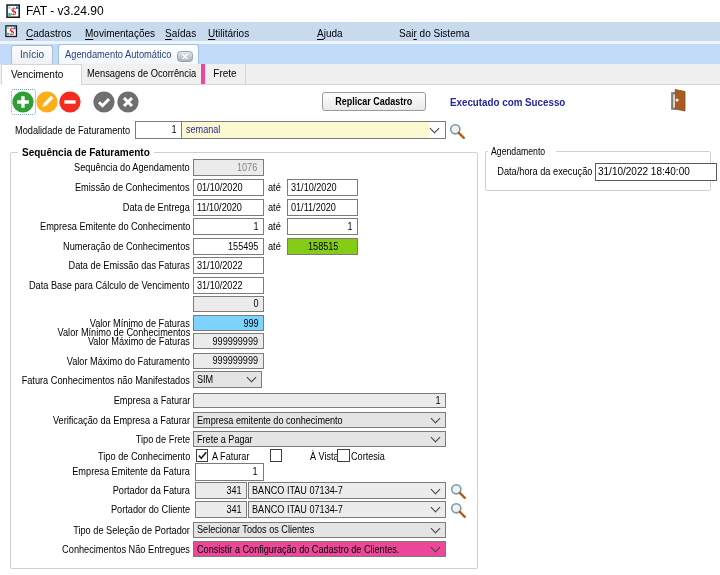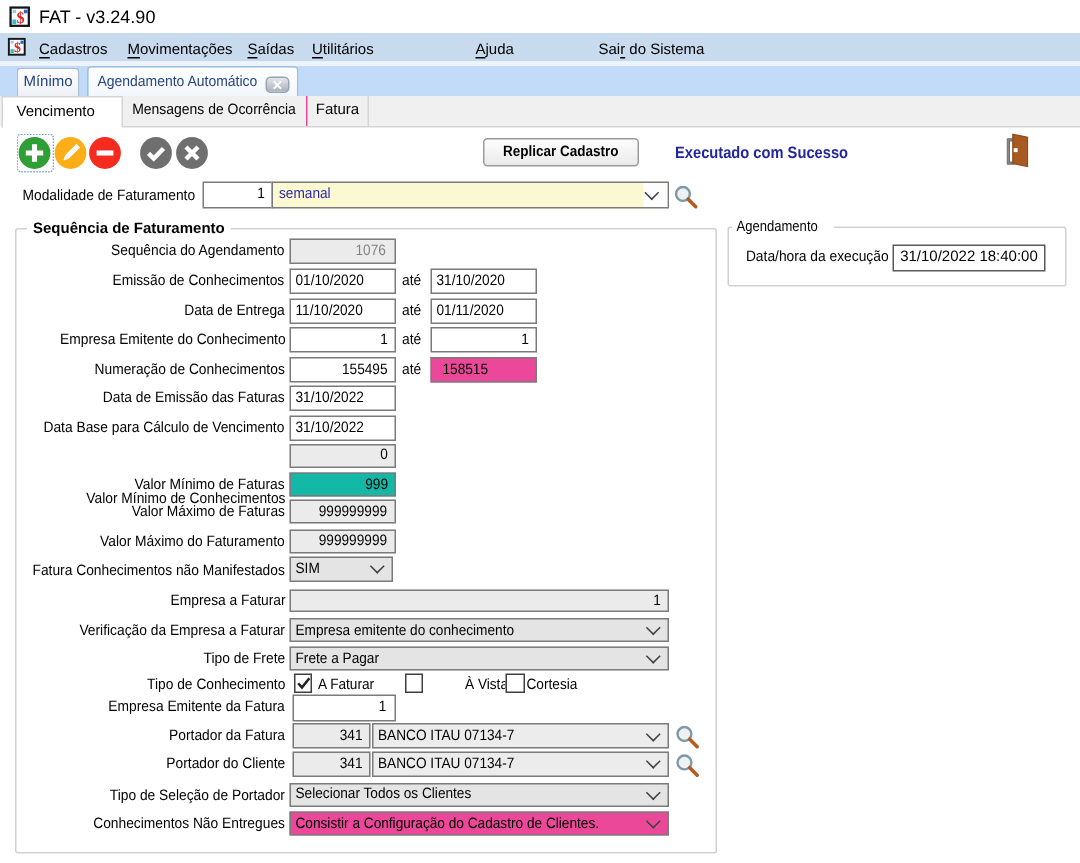--- a/index.html
+++ b/index.html
@@ -35,27 +35,27 @@
     <text x="8.3" y="12.2" font-size="11.5" font-weight="bold" fill="#e8231f" text-anchor="middle" font-family="Liberation Serif,serif">$</text>
   </svg>
 <div class="menuitem" style="left:26px;top:26.5px;"><u>C</u>adastros</div>
 <div class="menuitem" style="left:85px;top:26.5px;"><u>M</u>ovimentações</div>
 <div class="menuitem" style="left:165px;top:26.5px;"><u>S</u>aídas</div>
 <div class="menuitem" style="left:208px;top:26.5px;"><u>U</u>tilitários</div>
 <div class="menuitem" style="left:266px;top:42px;">Usuá<u>r</u>ios</div>
 <div class="menuitem" style="left:317px;top:26.5px;"><u>A</u>juda</div>
 <div class="menuitem" style="left:355px;top:26.5px;margin-left:44px;">Sai<u>r</u> do Sistema</div>
 <div class="abs" style="left:0;top:43.5px;width:720px;height:20.5px;background:#c1dbf9;"></div>
-<div class="abs" style="left:11px;top:45px;width:42px;height:19px;background:linear-gradient(#fdfdfe,#eff1f5);border:1px solid #aebdd1;border-bottom:none;border-radius:3px 3px 0 0;color:#26457e;font-size:10px;text-align:center;line-height:18px;">Mínimo</div>
+<div class="abs" style="left:11px;top:45px;width:42px;height:19px;background:linear-gradient(#fdfdfe,#eff1f5);border:1px solid #aebdd1;border-bottom:none;border-radius:3px 3px 0 0;color:#26457e;font-size:10px;text-align:center;line-height:18px;">Início</div>
 <div class="abs" style="left:57.5px;top:44px;width:141px;height:20px;background:linear-gradient(#ffffff,#f2f7fd);border:1px solid #9fc0e2;border-bottom:none;border-radius:3px 3px 0 0;color:#26457e;font-size:10px;line-height:19px;padding-left:6.5px;"><span style="display:inline-block;transform:scaleX(0.93);transform-origin:0 50%;">Agendamento Automático</span></div>
 <div class="abs" style="left:177px;top:50.5px;width:16px;height:11.5px;background:linear-gradient(#e4e7ea,#a9b1bb);border:1px solid #99a2ae;border-radius:3.5px;color:#fff;font-size:9px;font-weight:bold;text-align:center;line-height:10.5px;">✕</div>
 <div class="abs" style="left:0;top:64px;width:720px;height:20px;background:#f0f0f0;"></div>
 <div class="abs" style="left:82px;top:83.5px;width:638px;height:1px;background:#d5d5d5;"></div>
-<div class="abs" style="left:82px;top:64px;width:123px;height:19.5px;border-right:1px solid #ec4899;font-size:10px;text-align:center;line-height:19px;"><span style="display:inline-block;transform:scaleX(0.93);transform-origin:50% 50%;">Mensagens de Ocorrência</span></div>
-<div class="abs" style="left:205px;top:64px;width:41px;height:19.5px;border-right:1px solid #d5d5d5;font-size:10px;text-align:center;line-height:19px;">Fatura</div>
+<div class="abs" style="left:82px;top:64px;width:123px;height:19.5px;border-right:4px solid #ec4899;font-size:10px;text-align:center;line-height:19px;"><span style="display:inline-block;transform:scaleX(0.93);transform-origin:50% 50%;">Mensagens de Ocorrência</span></div>
+<div class="abs" style="left:205px;top:64px;width:41px;height:19.5px;border-right:1px solid #d5d5d5;font-size:10px;text-align:center;line-height:19px;">Frete</div>
 <div class="abs" style="left:1px;top:63.5px;width:81px;height:21px;background:#fff;border:1px solid #d5d5d5;border-bottom:none;font-size:10px;line-height:19px;padding-left:9px;">Vencimento</div>
 <div class="abs" style="left:10.5px;top:89px;width:25.5px;height:25.5px;border:1px dotted #6da2d8;border-radius:3px;"></div>
 <svg class="abs" style="left:11.3px;top:89.8px" width="24" height="24" viewBox="0 0 24 24">
     <circle cx="12" cy="12" r="10.6" fill="#2f9e35"></circle>
     <path d="M12 6.2 V17.8 M6.2 12 H17.8" stroke="#fff" stroke-width="3.4"></path>
   </svg>
 <svg class="abs" style="left:34.5px;top:89.8px" width="24" height="24" viewBox="0 0 24 24">
     <circle cx="12" cy="12" r="10.6" fill="#fbae17"></circle>
     <g transform="rotate(45 12 12)">
       <rect x="10.5" y="4.8" width="3.4" height="10.8" fill="#fff"></rect>
@@ -92,21 +92,21 @@
   </div>
 <svg class="abs" style="left:449px;top:122.5px" width="17" height="17" viewBox="0 0 17 17">
     <circle cx="6.3" cy="6.3" r="4.6" fill="#eef2f3" stroke="#7d9aa5" stroke-width="1.6"></circle>
     <line x1="9.8" y1="9.8" x2="14.8" y2="14.8" stroke="#b25c22" stroke-width="2.4" stroke-linecap="round"></line>
   </svg>
 <div class="abs" style="left:10px;top:152px;width:468px;height:417px;border:1px solid #d0d0d0;border-radius:2px;"></div>
 <div class="abs" style="left:18px;top:146px;background:#fff;padding:0 4px;font-weight:bold;font-size:10px;line-height:13px;">Sequência de Faturamento</div>
 <div class="abs" style="left:485px;top:151px;width:226px;height:40px;border:1px solid #d0d0d0;border-radius:2px;"></div>
 <div class="abs" style="left:488px;top:145px;background:#fff;padding:0 3px;font-size:10px;line-height:13px;"><span style="display:inline-block;transform:scaleX(0.87);transform-origin:0 50%;">Agendamento</span></div>
 <div class="lbl" style="left:472px;top:165px;width:120px;"><span>Data/hora da execução</span></div>
-<div class="fld" style="left:595px;top:162.5px;width:102px;height:18px;background:#fff;color:#000;justify-content:center;padding:0 2px;border-color:#5a5a5a;font-size:10px;">
+<div class="fld" style="left:595px;top:162.5px;width:122px;height:18px;background:#fff;color:#000;justify-content:flex-start;padding:0 2px;border-color:#5a5a5a;font-size:10px;">
     <span style="transform:scaleX(1.0);transform-origin:0 50%;">31/10/2022 18:40:00</span>
   </div>
 <div class="lbl" style="left:5px;top:161.3px;width:185px;"><span>Sequência do Agendamento</span></div>
 <div class="fld" style="left:192.5px;top:159.3px;width:71px;height:17px;background:#ebebeb;color:#838383;justify-content:flex-end;padding:0 5px;border-color:#7b7b7b;font-size:10px;">
     <span style="transform:scaleX(0.91);transform-origin:100% 50%;">1076</span>
   </div>
 <div class="lbl" style="left:5px;top:181.0px;width:185px;"><span>Emissão de Conhecimentos</span></div>
 <div class="fld" style="left:192.5px;top:179px;width:71px;height:17px;background:#fff;color:#000;justify-content:flex-start;padding:0 3px;border-color:#7b7b7b;font-size:10px;">
     <span style="transform:scaleX(0.91);transform-origin:0 50%;">01/10/2020</span>
   </div>
@@ -128,37 +128,37 @@
   </div>
 <div class="lbl" style="left:268px;top:220.3px;width:16px;text-align:left;"><span style="transform-origin:0 50%;">até</span></div>
 <div class="fld" style="left:286.5px;top:218.3px;width:71px;height:17px;background:#fff;color:#000;justify-content:flex-end;padding:0 4px;border-color:#7b7b7b;font-size:10px;">
     <span style="transform:scaleX(0.91);transform-origin:100% 50%;">1</span>
   </div>
 <div class="lbl" style="left:5px;top:240.0px;width:185px;"><span>Numeração de Conhecimentos</span></div>
 <div class="fld" style="left:192.5px;top:238px;width:71px;height:17px;background:#fff;color:#000;justify-content:flex-end;padding:0 4px;border-color:#7b7b7b;font-size:10px;">
     <span style="transform:scaleX(0.91);transform-origin:100% 50%;">155495</span>
   </div>
 <div class="lbl" style="left:268px;top:240.0px;width:16px;text-align:left;"><span style="transform-origin:0 50%;">até</span></div>
-<div class="fld" style="left:286.5px;top:238px;width:71px;height:17px;background:#ec4899;color:#000;justify-content:flex-start;padding:0 4px;border-color:#7b7b7b;font-size:10px;">
+<div class="fld" style="left:286.5px;top:238px;width:71px;height:17px;background:#84cc16;color:#000;justify-content:center;padding:0 4px;border-color:#7b7b7b;font-size:10px;">
     <span style="transform:scaleX(0.91);transform-origin:100% 50%;">158515</span>
   </div>
 <div class="lbl" style="left:5px;top:259.4px;width:185px;"><span>Data de Emissão das Faturas</span></div>
 <div class="fld" style="left:192.5px;top:257.4px;width:71px;height:17px;background:#fff;color:#000;justify-content:flex-start;padding:0 3px;border-color:#7b7b7b;font-size:10px;">
     <span style="transform:scaleX(0.91);transform-origin:0 50%;">31/10/2022</span>
   </div>
 <div class="lbl" style="left:5px;top:279.2px;width:185px;"><span>Data Base para Cálculo de Vencimento</span></div>
 <div class="fld" style="left:192.5px;top:277.2px;width:71px;height:17px;background:#fff;color:#000;justify-content:flex-start;padding:0 3px;border-color:#7b7b7b;font-size:10px;">
     <span style="transform:scaleX(0.91);transform-origin:0 50%;">31/10/2022</span>
   </div>
 <div class="lbl" style="left:5px;top:297px;width:185px;margin-top:29px;"><span>Valor Mínimo de Conhecimentos</span></div>
 <div class="fld" style="left:192.5px;top:295.8px;width:71px;height:16px;background:#ebebeb;color:#000;justify-content:flex-end;padding:0 4px;border-color:#7b7b7b;font-size:10px;">
     <span style="transform:scaleX(0.91);transform-origin:100% 50%;">0</span>
   </div>
 <div class="lbl" style="left:5px;top:317.0px;width:185px;"><span>Valor Mínimo de Faturas</span></div>
-<div class="fld" style="left:192.5px;top:315px;width:71px;height:16px;background:#14b8a6;color:#000;justify-content:flex-end;padding:0 4px;border-color:#7b7b7b;font-size:10px;text-align:center;">
+<div class="fld" style="left:192.5px;top:315px;width:71px;height:16px;background:#7dd3fc;color:#000;justify-content:flex-end;padding:0 4px;border-color:#7b7b7b;font-size:10px;text-align:center;">
     <span style="transform:scaleX(0.91);transform-origin:100% 50%;">999</span>
   </div>
 <div class="lbl" style="left:5px;top:335.3px;width:185px;"><span>Valor Máximo de Faturas</span></div>
 <div class="fld" style="left:192.5px;top:333.3px;width:71px;height:16px;background:#ebebeb;color:#000;justify-content:flex-end;padding:0 4px;border-color:#7b7b7b;font-size:10px;">
     <span style="transform:scaleX(0.91);transform-origin:100% 50%;">999999999</span>
   </div>
 <div class="lbl" style="left:5px;top:354.5px;width:185px;"><span>Valor Máximo do Faturamento</span></div>
 <div class="fld" style="left:192.5px;top:352.5px;width:71px;height:16px;background:#ebebeb;color:#000;justify-content:flex-end;padding:0 4px;border-color:#7b7b7b;font-size:10px;">
     <span style="transform:scaleX(0.91);transform-origin:100% 50%;">999999999</span>
   </div>

